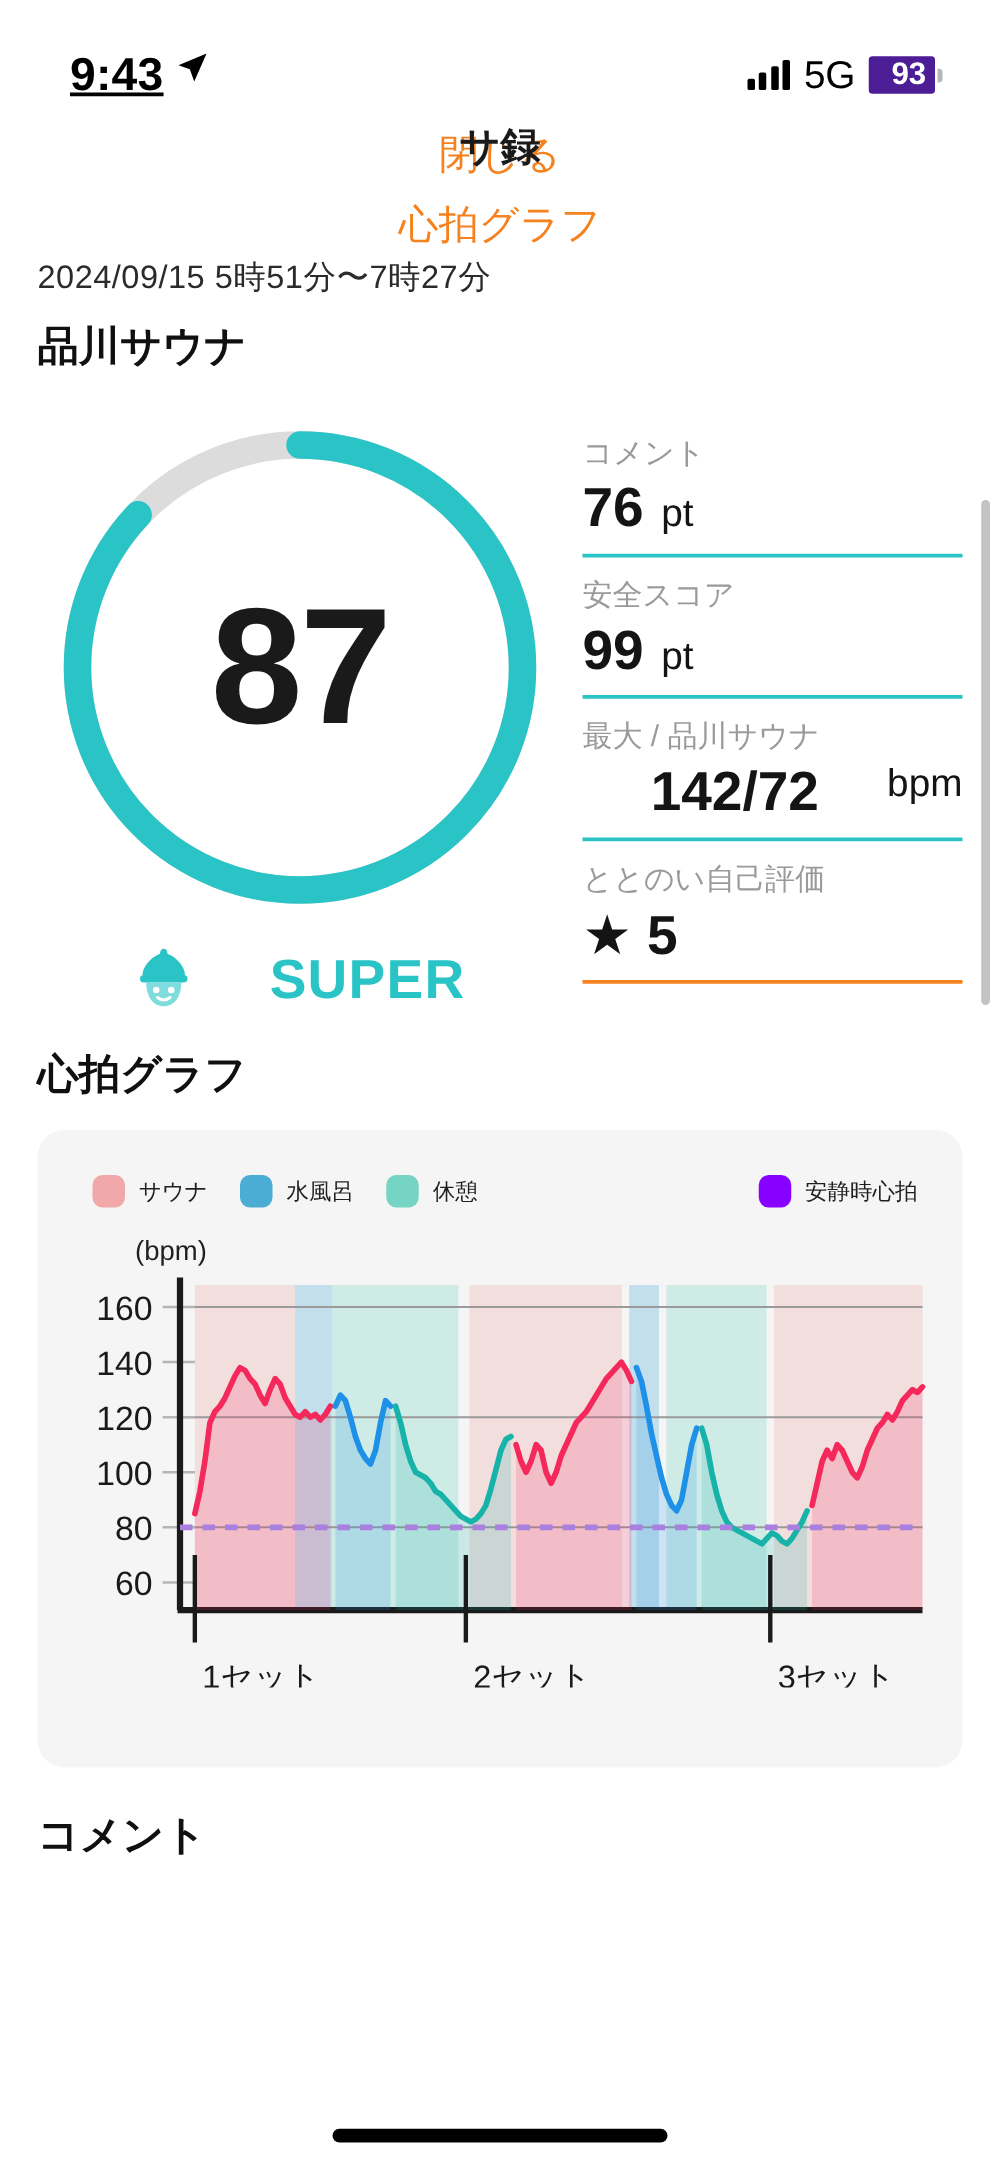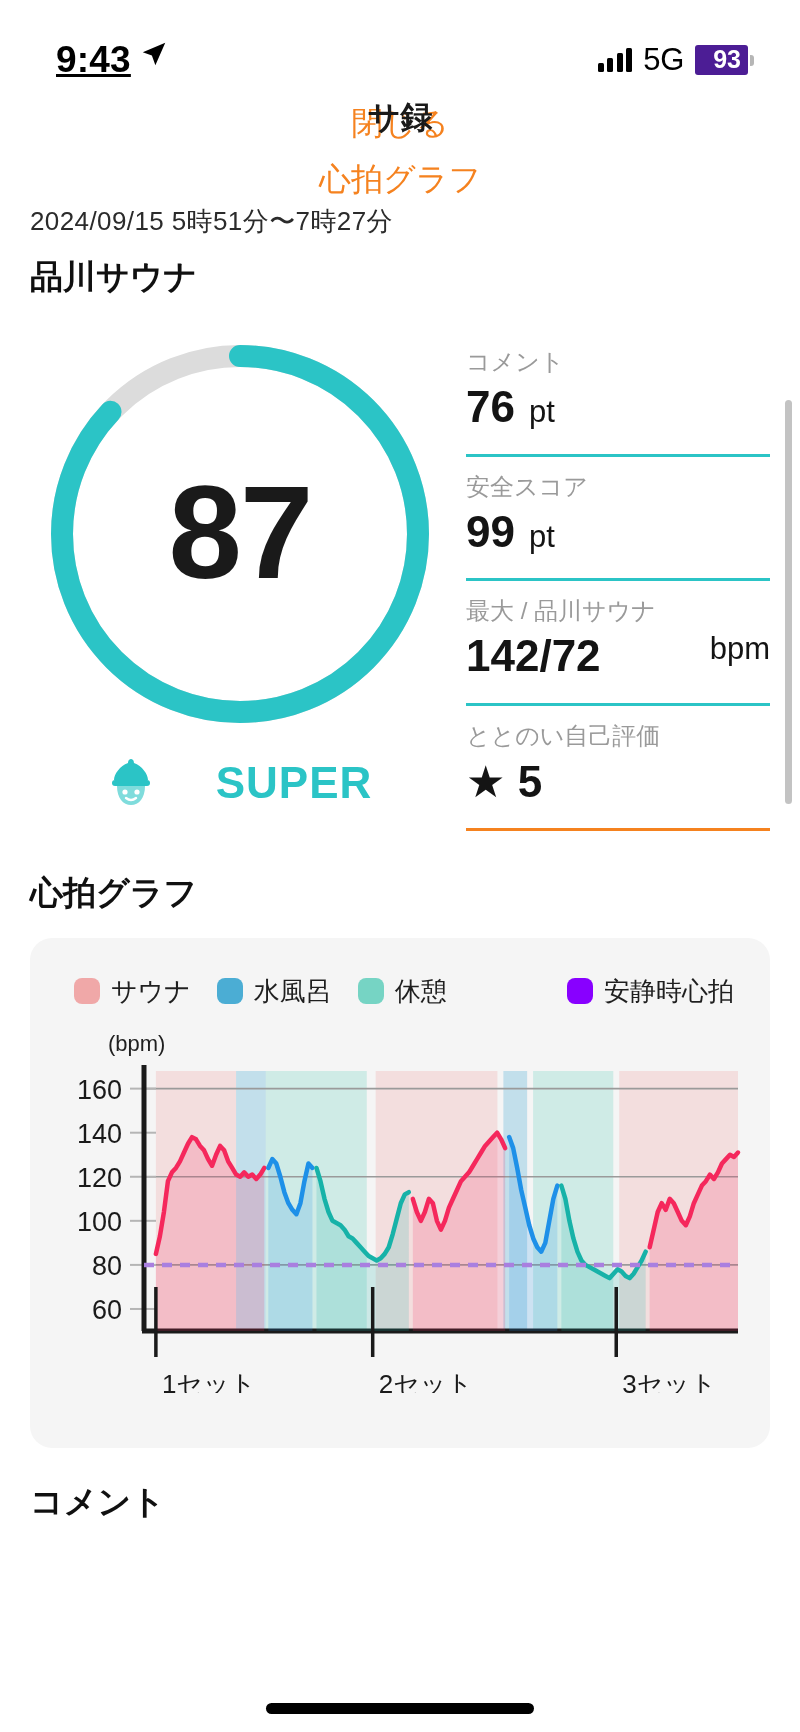--- a/index.html
+++ b/index.html
@@ -102,22 +102,23 @@
   .badge-text {
     font-size: 44px; font-weight: 700; color: #2BC4C6; letter-spacing: 1px; margin-left: 48px;
   }
 
   
   .stats-col { flex: 1; padding-left: 16px; padding-top: 12px; }
   .stat-item { margin-bottom: 14px; }
   .stat-label { font-size: 24px; color: #9a9a9a; margin-bottom: 4px; }
   .stat-value-row {
     display: flex; align-items: baseline; gap: 14px;
-    padding-bottom: 21px;
+    padding-bottom: 10px;
     flex-wrap: wrap;
+    text-align: center;
   }
   .stat-num { font-size: 44px; font-weight: 700; color: #141414; line-height: 1.15; }
   .stat-unit { font-size: 31px; color: #141414; }
   .stat-rule { height: 3px; background: #2BC4C6; width: 100%; }
   .stat-rule.orange { background: #F5821F; }
   .stat-hr .stat-value-row { display: block; }
   .stat-hr .stat-num { display: inline; }
   .stat-hr .hr-unit { float: right; font-size: 31px; color: #141414; }
   .stat-star { font-size: 44px; font-weight: 700; color: #141414; }
 
@@ -134,21 +135,21 @@
     margin-top: 22px;
     background: #f5f5f5;
     border-radius: 22px;
     padding: 30px 26px 36px 26px;
     height: 510px;
     position: relative;
   }
   .legend { display: flex; align-items: center; gap: 26px; padding: 6px 10px 0 18px; }
   .legend-item { display: flex; align-items: center; gap: 11px; }
   .legend-swatch { width: 26px; height: 26px; border-radius: 8px; display: block; }
-  .legend-label { font-size: 26px; color: #1f1f1f; }
+  .legend-label { font-size: 18px; color: #1f1f1f; }
   .legend-spacer { flex: 1; }
 
   .unit-label { font-size: 22px; color: #1f1f1f; margin: 22px 0 0 52px; }
   .plot-area { position: relative; margin-top: 6px; height: 300px; }
   .plot-area svg { display: block; }
 
   
   .comment-title { font-size: 33px; font-weight: 700; color: #101010; margin-top: 32px; }
 
   .home-indicator {

